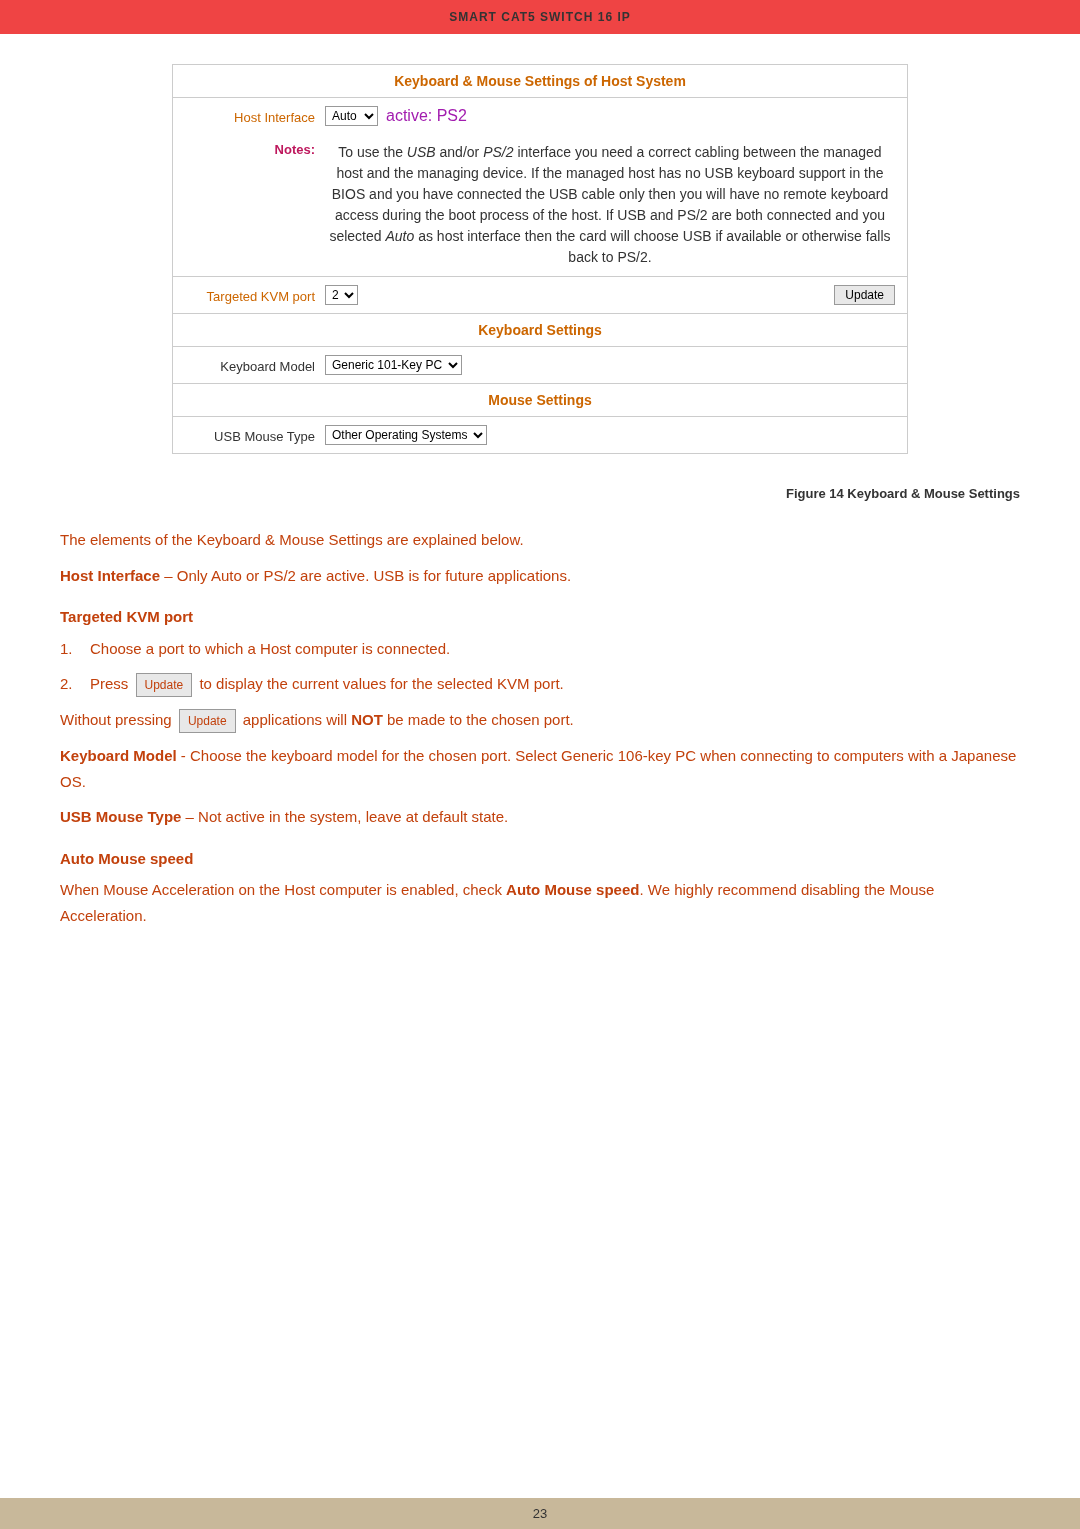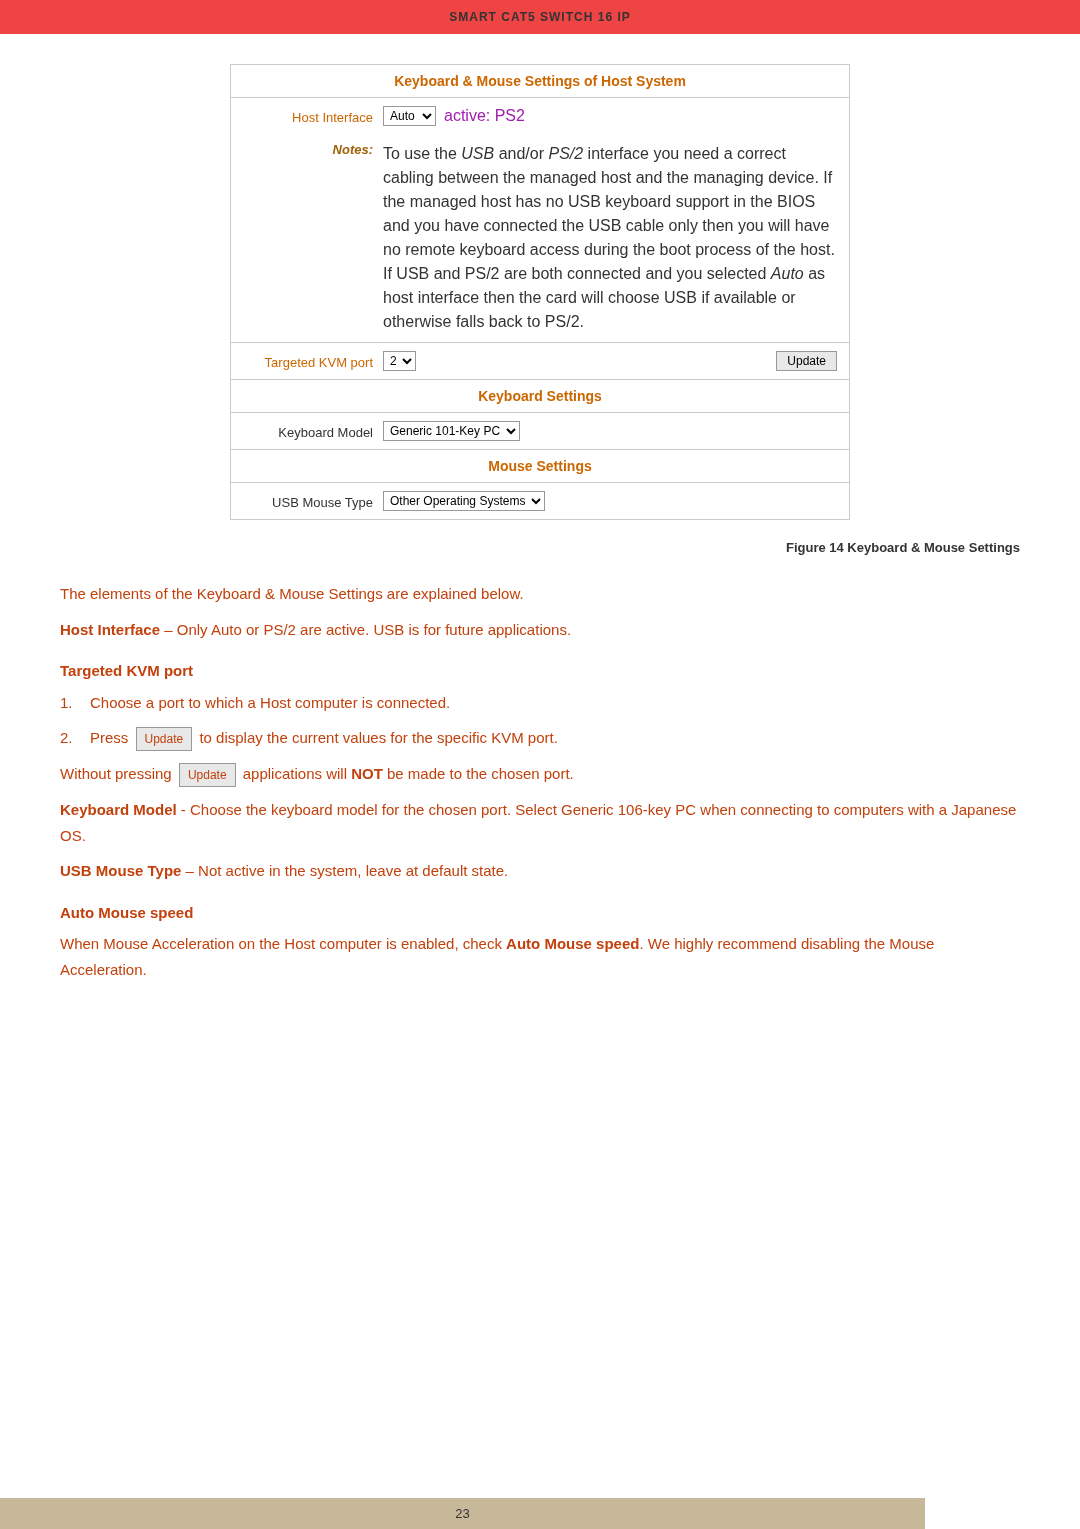--- a/index.html
+++ b/index.html
@@ -22,22 +22,22 @@
       color: #333;
     }
 
     .main-content {
       padding: 30px 60px;
     }
 
     
     .settings-panel {
       border: 1px solid #ccc;
-      margin-bottom: 20px;
-      width: 620px;
+      margin-bottom: 32px;
+      width: 736px;
       margin-left: auto;
       margin-right: auto;
     }
 
     .section-header {
       text-align: center;
       padding: 8px;
       font-weight: bold;
       color: #cc6600;
       font-size: 14px;
@@ -62,33 +62,33 @@
       font-size: 13px;
       padding-top: 2px;
     }
 
     .settings-label-black {
       color: #333;
     }
 
     .notes-label {
       font-weight: bold;
-      color: #a16207;
+      color: #be185d;
       min-width: 140px;
       text-align: right;
       padding-right: 10px;
       font-size: 13px;
-      font-style: italic;
     }
 
     .notes-text {
-      font-size: 16px;
+      font-size: 14px;
       color: #333;
       line-height: 1.5;
       flex: 1;
+      text-align: center;
     }
 
     .notes-text em {
       font-style: italic;
     }
 
     .host-interface-row {
       display: flex;
       align-items: center;
       padding: 8px 12px;
@@ -177,21 +177,21 @@
     }
 
     .page-footer {
       background: #c8b89a;
       text-align: center;
       padding: 8px;
       font-size: 13px;
       color: #333;
       position: absolute;
       bottom: 0;
-      width: 925px;
+      width: 1080px;
     }
 
     .bold { font-weight: bold; }
   </style>
 </head>
 <body>
 
 <div class="page-header">
   <span>SMART CAT5 SWITCH 16 IP</span>
 </div>
@@ -273,21 +273,21 @@
     <div class="section-title">Targeted KVM port</div>
 
     <div class="numbered-item">
       <span class="num">1.</span>
       <span>Choose a port to which a Host computer is connected.</span>
     </div>
 
     <div class="numbered-item">
       <span class="num">2.</span>
       <span>
-        <span>Press </span><span class="inline-btn">Update</span><span> to display the current values for the specific KVM port.</span>
+        <span>Press </span><span class="inline-btn">Update</span><span> to display the current values for the selected KVM port.</span>
       </span>
     </div>
 
     <p>
       <span>Without pressing </span><span class="inline-btn">Update</span><span> applications will </span><span class="bold">NOT</span><span> be made to the chosen port.</span>
     </p>
 
     <p>
       <span class="bold">Keyboard Model</span><span> - Choose the keyboard model for the chosen port. Select Generic 106-key PC when connecting to computers with a Japanese OS.</span>
     </p>

